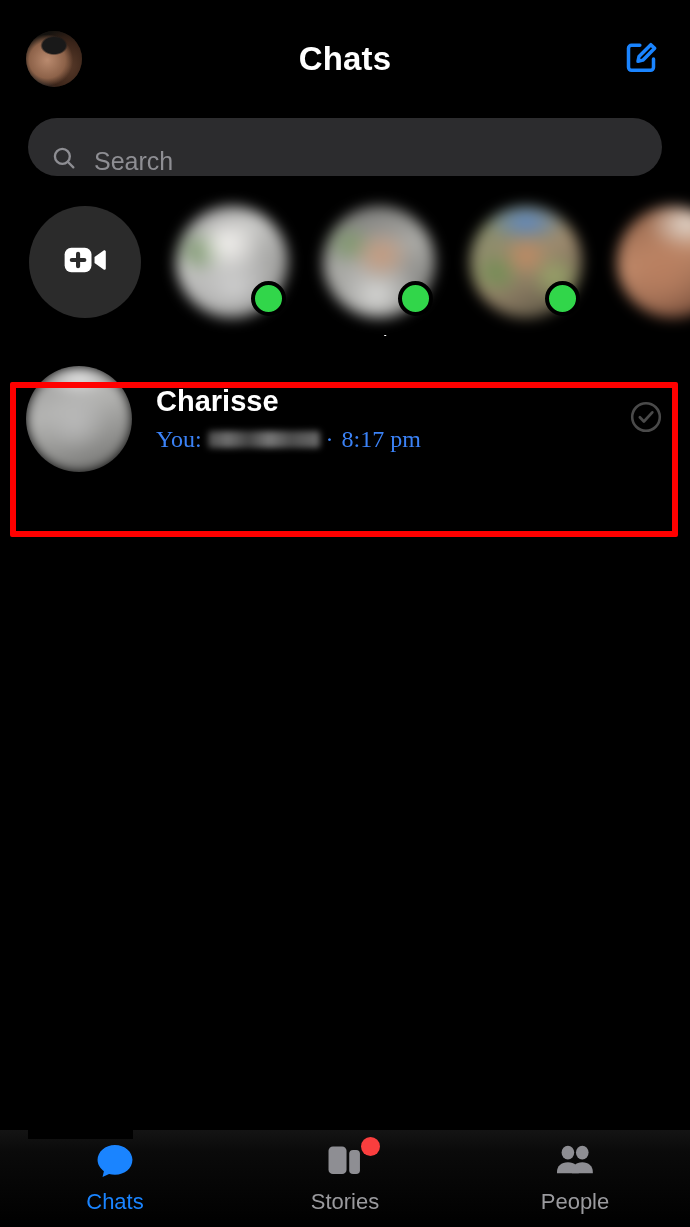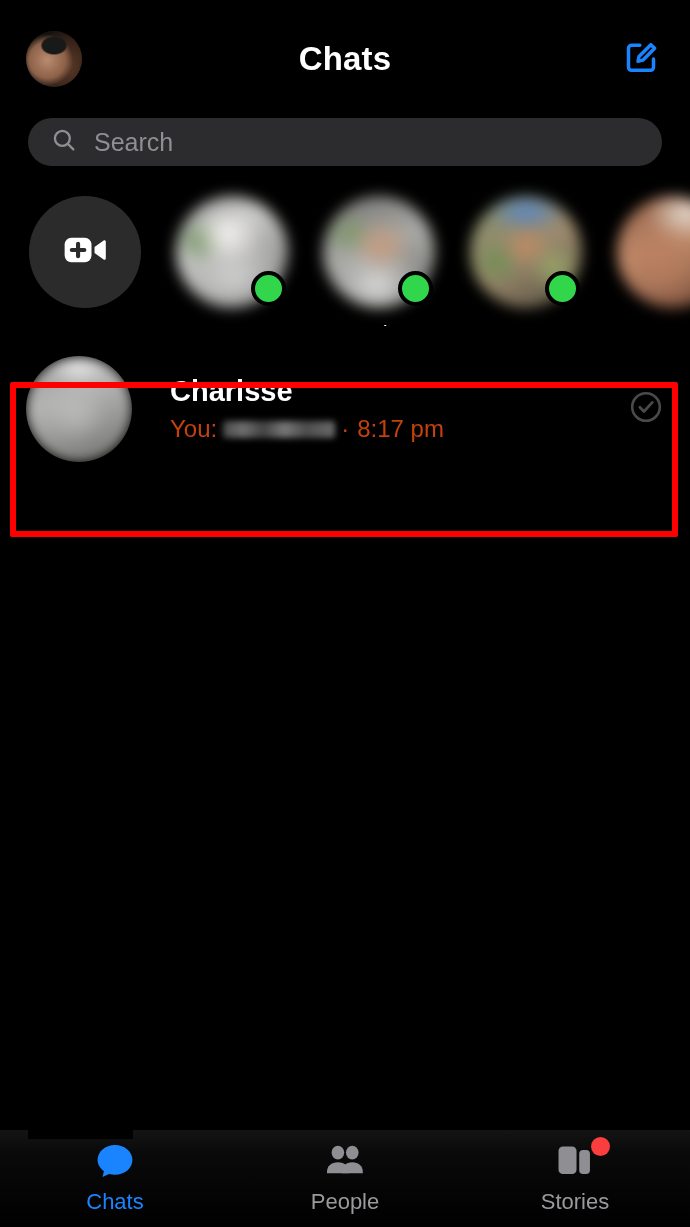--- a/index.html
+++ b/index.html
@@ -65,25 +65,25 @@
     flex: 0 0 auto;
     position: relative;
     z-index: 2;
   }
 
   
   .search-wrap {
     padding: 0 28px;
   }
   .search-bar {
-    height: 48px;
+    height: 58px;
     background: #2c2c2e;
     border-radius: 30px;
     display: flex;
-    align-items: center;
+    align-items: flex-end;
     padding: 0 22px;
     box-sizing: border-box;
   }
   .search-bar .search-text {
     margin-left: 16px;
     font-size: 25px;
     color: #8e8e93;
   }
 
   
@@ -200,35 +200,36 @@
   }
   .chat-avatar .img {
     position: absolute;
     inset: 0;
     border-radius: 50%;
     filter: blur(6px);
   }
   .chat-text {
     flex: 1 1 auto;
     min-width: 0;
-    margin-left: 38px;
+    margin-left: 24px;
   }
   .chat-name {
     font-size: 29px;
     font-weight: bold;
     color: #ffffff;
     line-height: 1.12;
   }
   .chat-preview {
     margin-top: 8px;
     font-size: 24px;
-    color: #c2410c;
+    color: #3b82f6;
     display: flex;
     align-items: center;
     white-space: nowrap;
+    font-family: Liberation Serif, serif;
   }
   .blurred-snippet {
     display: inline-block;
     width: 112px;
     height: 17px;
     margin: 0 6px;
     border-radius: 3px;
     background: linear-gradient(90deg,#4a4a4a 0%,#6e6e6e 18%,#424242 36%,#777 55%,#4c4c4c 74%,#6a6a6a 100%);
     filter: blur(3px);
   }
@@ -421,32 +422,32 @@
       <svg width="46" height="46" viewBox="0 0 24 24" aria-hidden="true">
         <path d="M12 3.6C6.9 3.6 2.9 7.1 2.9 11.4C2.9 13.8 4.2 15.9 6.2 17.3L5.5 20.4L8.9 18.8C9.9 19.1 10.9 19.2 12 19.2C17.1 19.2 21.1 15.8 21.1 11.4C21.1 7.1 17.1 3.6 12 3.6Z" fill="#1a84ff"></path>
       </svg>
     </div>
     <div class="nav-label">Chats</div>
   </div>
 
   <div class="nav-item">
     <div class="nav-icon">
       <svg width="46" height="46" viewBox="0 0 24 24" aria-hidden="true">
+        <rect x="3.4" y="4.4" width="9.4" height="14.4" rx="2.3" fill="#8e8e93"></rect>
+        <rect x="14.2" y="6.2" width="5.6" height="12.6" rx="2" fill="#8e8e93"></rect>
+      </svg>
+      <span class="nav-badge"></span>
+    </div>
+    <div class="nav-label">Stories</div>
+  </div>
+
+  <div class="nav-item">
+    <div class="nav-icon">
+      <svg width="46" height="46" viewBox="0 0 24 24" aria-hidden="true">
         <ellipse cx="8.3" cy="7.6" rx="3.3" ry="3.6" fill="#8e8e93"></ellipse>
         <ellipse cx="15.8" cy="7.6" rx="3.3" ry="3.6" fill="#8e8e93"></ellipse>
         <path d="M2.6 17.6C2.6 14.7 4.8 12.6 8.3 12.6C11.8 12.6 14 14.7 14 17.6V18.4H2.6V17.6Z" fill="#8e8e93"></path>
         <path d="M10.4 17.6C10.4 14.7 12.5 12.6 15.8 12.6C19.1 12.6 21.3 14.7 21.3 17.6V18.4H10.4V17.6Z" fill="#8e8e93"></path>
       </svg>
     </div>
     <div class="nav-label">People</div>
   </div>
-
-  <div class="nav-item">
-    <div class="nav-icon">
-      <svg width="46" height="46" viewBox="0 0 24 24" aria-hidden="true">
-        <rect x="3.4" y="4.4" width="9.4" height="14.4" rx="2.3" fill="#8e8e93"></rect>
-        <rect x="14.2" y="6.2" width="5.6" height="12.6" rx="2" fill="#8e8e93"></rect>
-      </svg>
-      <span class="nav-badge"></span>
-    </div>
-    <div class="nav-label">Stories</div>
-  </div>
 </div>
 
 </body></html>

